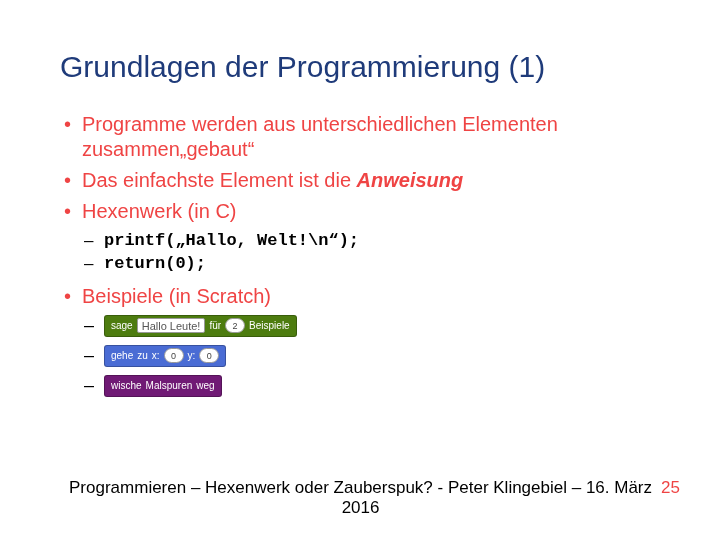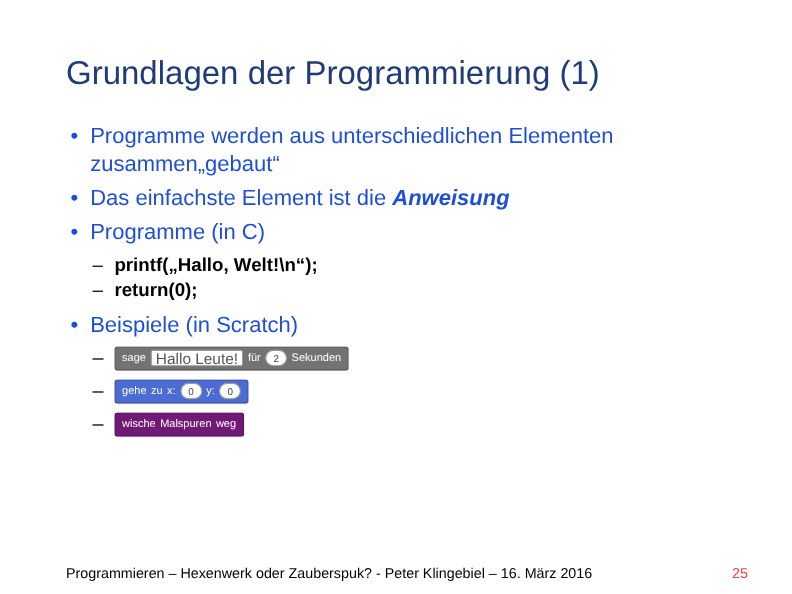--- a/index.html
+++ b/index.html
@@ -21,21 +21,21 @@
     font-weight: 400;
     margin: 0 0 28px 0;
   }
   ul.main {
     list-style: none;
     padding: 0;
     margin: 0;
   }
   ul.main > li {
     font-size: 20px;
-    color: #1d4ed8;
+    color: #ef4444;
     margin: 0 0 6px 0;
     padding-left: 22px;
     position: relative;
     line-height: 1.25;
   }
   ul.main > li::before {
     content: "•";
     position: absolute;
     left: 4px;
     top: 0;
@@ -43,21 +43,21 @@
   .bold-italic {
     font-weight: bold;
     font-style: italic;
   }
   ul.sub {
     list-style: none;
     padding: 0;
     margin: 4px 0 8px 0;
   }
   ul.sub > li {
-    font-family: Liberation Sans, sans-serif;
+    font-family: Liberation Mono, monospace;
     font-size: 17px;
     font-weight: bold;
     color: #000;
     padding-left: 44px;
     position: relative;
     line-height: 1.35;
   }
   ul.sub > li::before {
     content: "–";
     position: absolute;
@@ -92,91 +92,91 @@
     align-items: center;
     height: 20px;
     border-radius: 3px;
     font-family: Verdana, Arial, sans-serif;
     font-size: 10px;
     color: #fff;
     padding: 0 6px;
     gap: 4px;
     border: 1px solid rgba(0,0,0,0.25);
   }
-  .purple { background: #737373; justify-content: center; }
+  .purple { background: #4d7c0f; justify-content: center; }
   .blue   { background: #4a6cd4; }
   .greenb { background: #701a75; }
   .input-rect {
     background: #fff;
     color: #555;
     border: 1px solid #999;
     border-radius: 2px;
     padding: 0 4px;
     height: 13px;
-    font-size: 14px;
+    font-size: 11px;
     display: inline-flex;
     align-items: center;
   }
   .input-round {
     background: #fff;
     color: #444;
     border: 1px solid #999;
     border-radius: 8px;
     padding: 0 5px;
     height: 13px;
     font-size: 9px;
     display: inline-flex;
     align-items: center;
     min-width: 8px;
     justify-content: center;
   }
   .footer {
     position: absolute;
-    bottom: 12px;
+    bottom: 22px;
     left: 60px;
     right: 40px;
     display: flex;
     justify-content: space-between;
-    font-size: 13px;
+    font-size: 17px;
     color: #000;
     text-align: center;
   }
   .page-num { color: #ef4444; }
 </style>
 </head>
 <body>
 
 <div class="slide">
   <h1 class="title">Grundlagen der Programmierung (1)</h1>
 
   <ul class="main">
     <li>Programme werden aus unterschiedlichen Elementen zusammen„gebaut“</li>
     <li>
       <span>Das einfachste Element ist die </span><span class="bold-italic">Anweisung</span>
     </li>
-    <li>Programme (in C)</li>
+    <li>Hexenwerk (in C)</li>
   </ul>
 
   <ul class="sub">
     <li>printf(„Hallo, Welt!\n“);</li>
     <li>return(0);</li>
   </ul>
 
   <ul class="main">
     <li>Beispiele (in Scratch)</li>
   </ul>
 
   <ul class="scratch">
     <li>
       <span class="block purple">
         <span>sage</span>
         <span class="input-rect">Hallo Leute!</span>
         <span>für</span>
         <span class="input-round">2</span>
-        <span>Sekunden</span>
+        <span>Beispiele</span>
       </span>
     </li>
     <li>
       <span class="block blue">
         <span>gehe</span>
         <span>zu</span>
         <span>x:</span>
         <span class="input-round">0</span>
         <span>y:</span>
         <span class="input-round">0</span>

